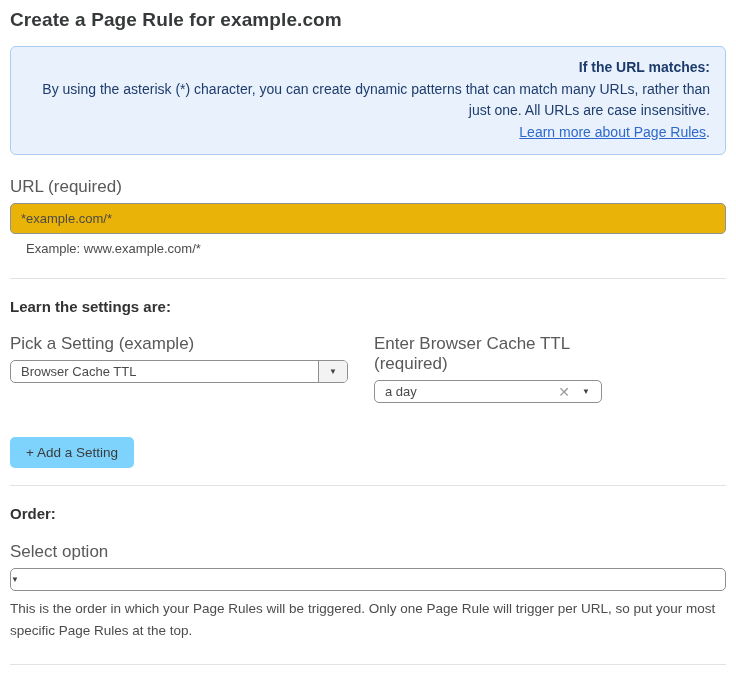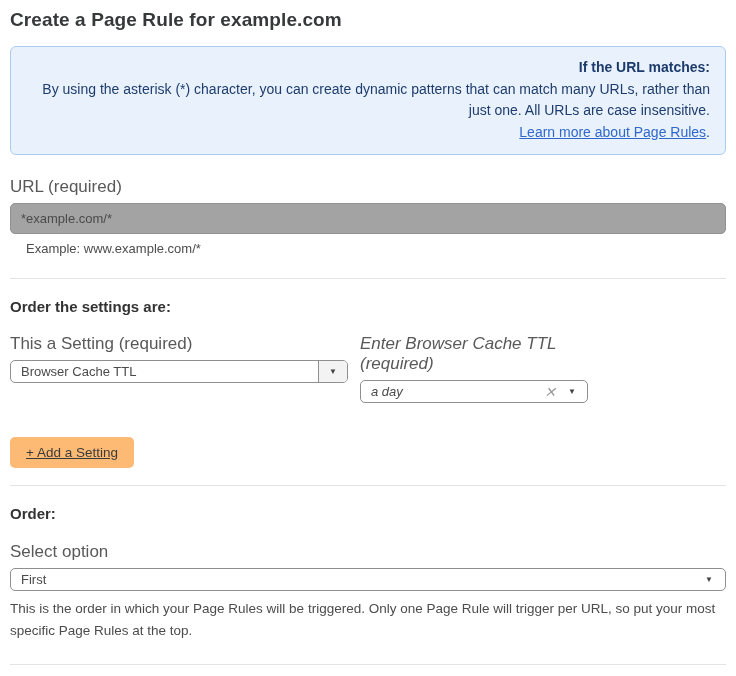--- a/index.html
+++ b/index.html
@@ -47,21 +47,21 @@
   .text-input {
     margin-top: 6px;
     width: 716px;
     height: 31px;
     border: 1px solid #919191;
     border-radius: 5px;
     padding: 0 10px;
     font-family: "Liberation Sans", sans-serif;
     font-size: 13px;
     color: #4a4a4a;
-    background: #a3a3a3;
+    background: #eab308;
     outline: none;
     display: block;
   }
   .hint-text {
     margin-top: 7px;
     font-size: 13px;
     color: #4c4c4c;
     margin-left: 16px;
   }
 
@@ -73,21 +73,21 @@
 
   .section-heading {
     margin-top: 19px;
     font-size: 15px;
     font-weight: bold;
     color: #333;
   }
 
   .settings-row { display: flex; margin-top: 0; }
   .settings-col-1 { width: 338px; }
-  .settings-col-2 { width: 228px; margin-left: 12px; font-style: italic; }
+  .settings-col-2 { width: 228px; margin-left: 26px; }
   .settings-row .field-label { margin-top: 19px; }
 
   .select-shell {
     margin-top: 6px;
     height: 23px;
     border: 1px solid #8f8f8f;
     border-radius: 5px;
     background: #fff;
     display: flex;
     align-items: center;
@@ -130,21 +130,21 @@
     display: inline-block;
     border: none;
     border-radius: 5px;
     height: 31px;
     padding: 0 16px;
     font-family: "Liberation Sans", sans-serif;
     font-size: 13.5px;
     cursor: pointer;
     line-height: 31px;
   }
-  .btn-gray { background: #fdba74; color: #3b3b3b; text-decoration: underline; }
+  .btn-gray { background: #7dd3fc; color: #3b3b3b; }
   .btn-blue { background: #1a6ce8; color: #ffffff; }
   .add-setting-btn { margin-top: 34px; }
 
   .order-select { width: 716px; }
   .order-select .inline-icons { padding-right: 12px; gap: 0; }
 
   .order-desc {
     margin-top: 7px;
     font-size: 13.5px;
     color: #4c4c4c;
@@ -172,25 +172,25 @@
     <div class="info-body">By using the asterisk (*) character, you can create dynamic patterns that can match many URLs, rather than just one. All URLs are case insensitive.</div>
     <div><a class="info-link">Learn more about Page Rules</a><span>.</span></div>
   </div>
 
   <div class="field-label">URL (required)</div>
   <input class="text-input" type="text" value="*example.com/*" style="">
   <div class="hint-text">Example: www.example.com/*</div>
 
   <hr class="divider">
 
-  <div class="section-heading">Order the settings are:</div>
+  <div class="section-heading">Learn the settings are:</div>
 
   <div class="settings-row">
     <div class="settings-col-1">
-      <div class="field-label">This a Setting (required)</div>
+      <div class="field-label">Pick a Setting (example)</div>
       <div class="select-shell">
         <span class="select-value">Browser Cache TTL</span>
         <span class="arrow-box">
             <span class="caret">▼</span>
           </span>
       </div>
     </div>
     <div class="settings-col-2">
       <div class="field-label">Enter Browser Cache TTL (required)</div>
       <div class="select-shell">
@@ -204,21 +204,20 @@
   </div>
 
   <button class="btn btn-gray add-setting-btn">+ Add a Setting</button>
 
   <hr class="divider" style="margin-top:17px;">
 
   <div class="section-heading">Order:</div>
 
   <div class="field-label" style="margin-top:20px;">Select option</div>
   <div class="select-shell order-select">
-    <span class="select-value">First</span>
     <span class="inline-icons">
       <span class="caret">▼</span>
     </span>
   </div>
   <div class="order-desc">This is the order in which your Page Rules will be triggered. Only one Page Rule will trigger per URL, so put your most specific Page Rules at the top.</div>
 
   <hr class="divider">
 
   <div class="footer-actions">
     <button class="btn btn-gray">Cancel</button>

